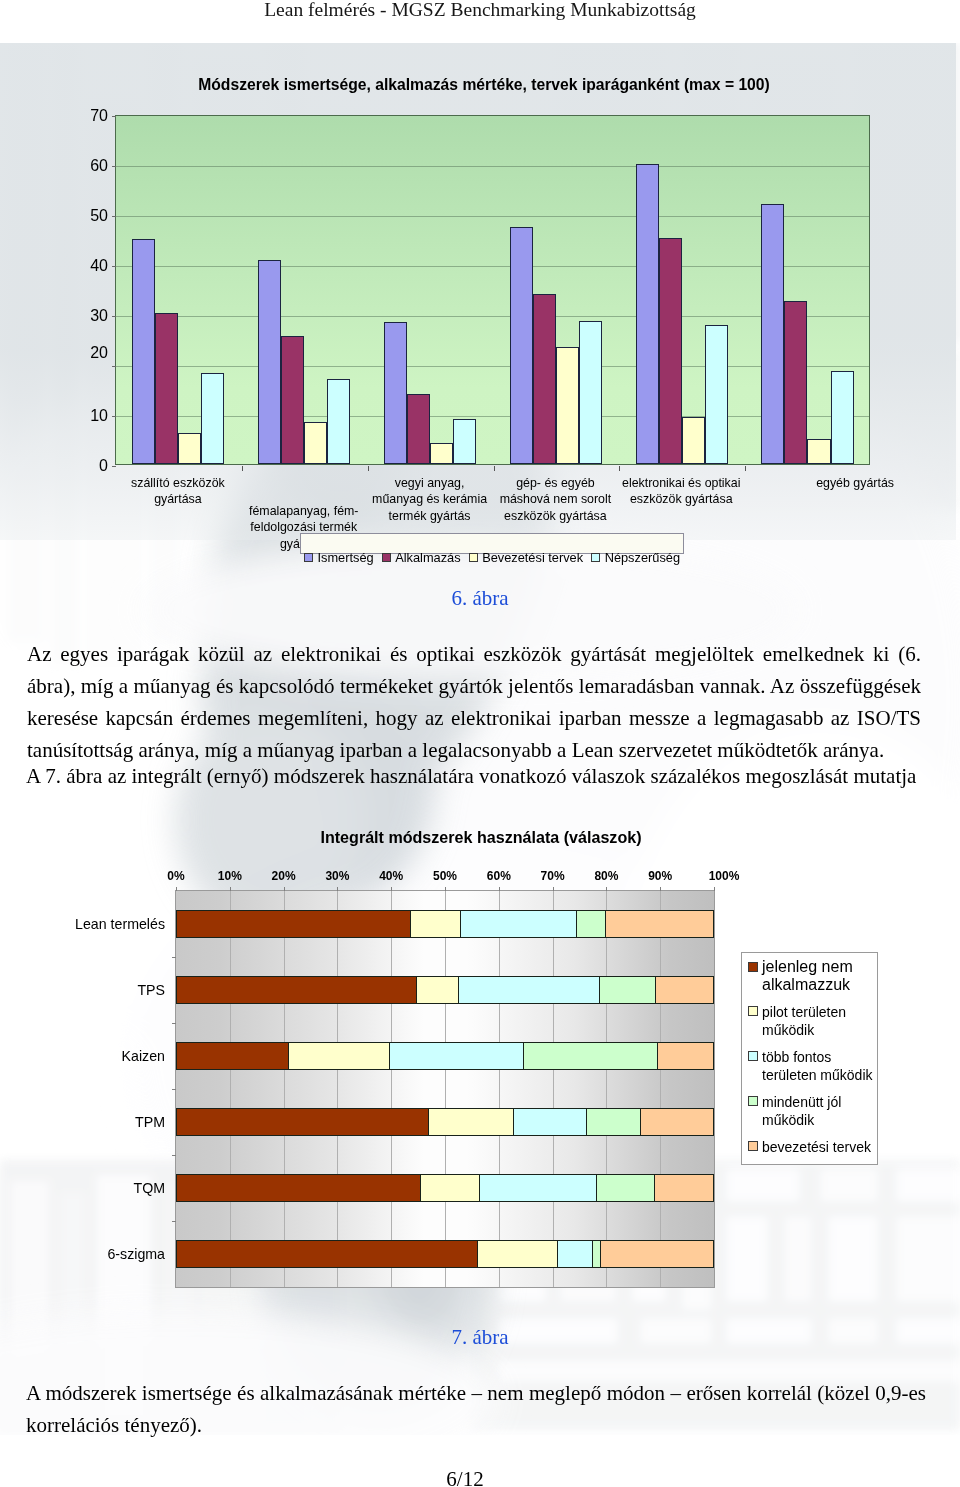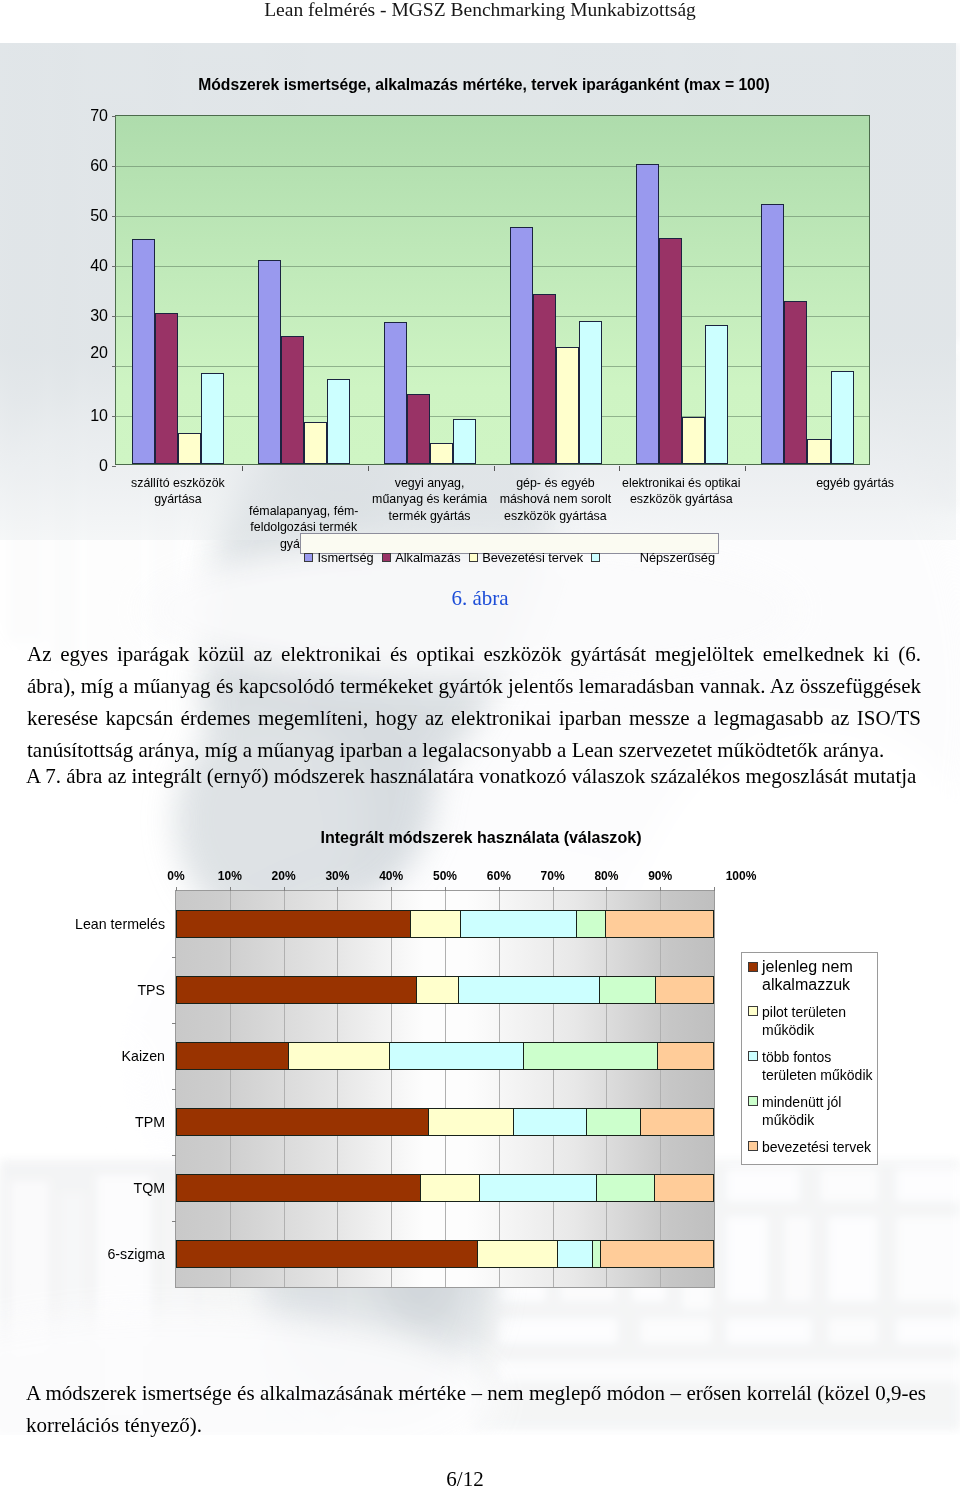--- a/index.html
+++ b/index.html
@@ -30,21 +30,21 @@
   .ytickmark{position:absolute;right:100%;width:4px;height:1px;background:#6a6a6a;}
   .bar1{position:absolute;bottom:0;border:1.2px solid #1b2440;box-sizing:border-box;}
   .xlab{position:absolute;text-align:center;font-family:"Liberation Sans",sans-serif;
         font-size:12.4px;color:#000;line-height:1.31;}
   .xtick{position:absolute;width:1px;height:5px;background:#555;}
 
   #legend1{position:absolute;left:300px;top:490px;height:21px;
            border:1px solid #8d8d9c;background:#fbfbf2;display:flex;align-items:center;
            padding:0 3px;box-sizing:border-box;}
   #legend1 .li{display:flex;align-items:center;margin-right:8px;margin-top:28px;}
-  #legend1 .li:last-child{margin-right:0;gap:35px;}
+  #legend1 .li:last-child{margin-right:0;}
   .swatch{width:9px;height:9px;border:1.3px solid #3a3a3a;box-sizing:border-box;margin-right:4.5px;}
   .ltxt{font-family:"Liberation Sans",sans-serif;font-size:12.8px;color:#000;}
 
   
   .cap{position:absolute;width:960px;text-align:center;
        font-family:"Liberation Serif",serif;font-size:21px;color:#1d4ed8;}
   .para{position:absolute;font-family:"Liberation Serif",serif;font-size:21px;
         color:#000;text-align:justify;line-height:32px;}
 
   
@@ -293,21 +293,21 @@
         <div class="vgl" style="left: 376.6px;"></div>
         <div class="xtick2" style="left: 376.6px; top: -4px;"></div>
         <div class="xlab2" style="left: 376.6px; top: -22px;">70%</div>
         <div class="vgl" style="left: 430.4px;"></div>
         <div class="xtick2" style="left: 430.4px; top: -4px;"></div>
         <div class="xlab2" style="left: 430.4px; top: -22px;">80%</div>
         <div class="vgl" style="left: 484.2px;"></div>
         <div class="xtick2" style="left: 484.2px; top: -4px;"></div>
         <div class="xlab2" style="left: 484.2px; top: -22px;">90%</div>
         <div class="xtick2" style="left: 538px; top: -4px;"></div>
-        <div class="xlab2" style="left: 565px; top: -22px;">100%</div>
+        <div class="xlab2" style="left: 548px; top: -22px;">100%</div>
         <div class="bar2" style="top: 19px; width: 538px;">
           <div class="seg" style="left: 0px; width: 234.03px; background: rgb(153, 51, 0);"></div>
           <div class="seg" style="left: 234.03px; width: 49.496px; background: rgb(255, 255, 204);"></div>
           <div class="seg" style="left: 283.526px; width: 116.208px; background: rgb(204, 255, 255);"></div>
           <div class="seg" style="left: 399.734px; width: 29.59px; background: rgb(204, 255, 204);"></div>
           <div class="seg last" style="left: 429.324px; width: 108.676px; background: rgb(255, 204, 153);"></div>
         </div>
         <div class="ylab2" style="top: 33px;">Lean termelés</div>
         <div class="bar2" style="top: 85px; width: 538px;">
           <div class="seg" style="left: 0px; width: 240.486px; background: rgb(153, 51, 0);"></div>
@@ -376,16 +376,17 @@
           <span class="ltxt2">mindenütt jól
 működik</span>
         </div>
         <div class="li2">
           <span class="sw2" style="background: rgb(255, 204, 153);"></span>
           <span class="ltxt2">bevezetési tervek</span>
         </div>
       </div>
   </div>
 
+  <div class="cap" style="top:1325px;">7. ábra</div>
   <div class="para" id="para3" style="left:26px;top:1377px;width:900px;">A módszerek ismertsége és alkalmazásának mértéke – nem meglepő módon – erősen korrelál (közel 0,9-es korrelációs tényező).</div>
 
   <div class="foot">6/12</div>
 </div>
 
 </body></html>

